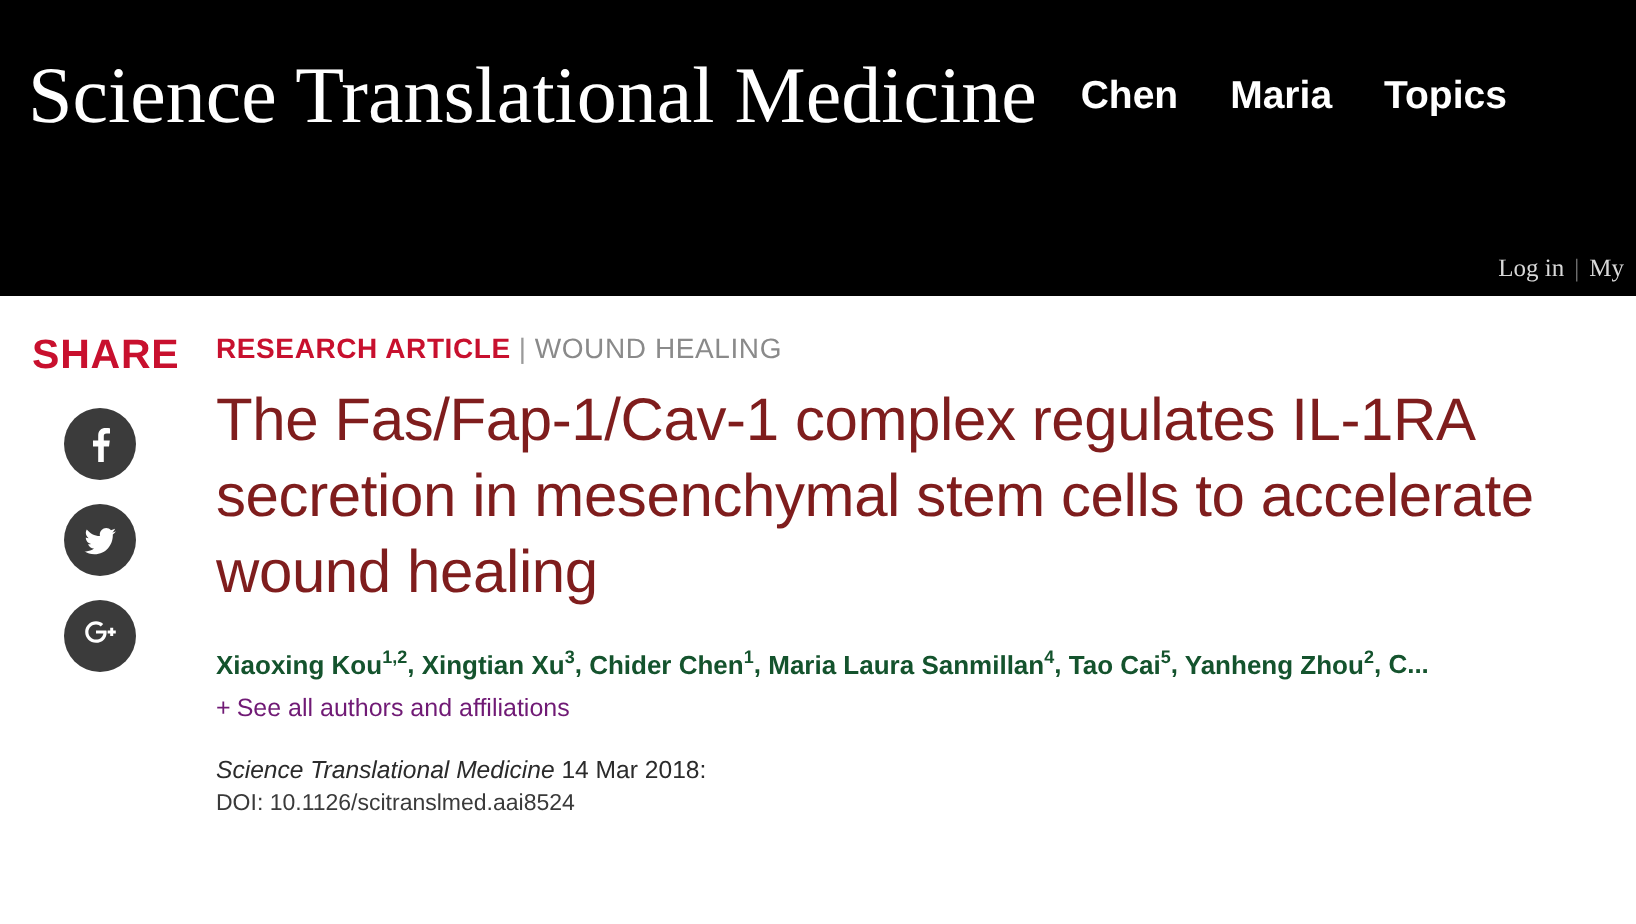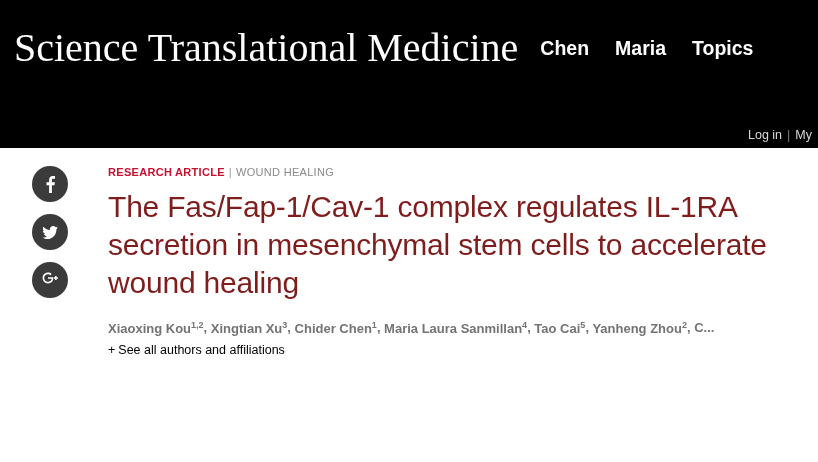--- a/index.html
+++ b/index.html
@@ -57,20 +57,21 @@
     justify-content: flex-end;
     padding: 0 6px 6px 0;
   }
   .utility-links {
     color: #d8d8d8;
     font-size: 12.5px;
     display: flex;
     align-items: center;
     gap: 5px;
     white-space: nowrap;
+    font-family: Liberation Serif, serif;
   }
   .utility-links .sep {
     color: #7a7a7a;
   }
   .utility-links span.link {
     cursor: pointer;
   }
 
   
   .article {
@@ -113,21 +114,21 @@
   .share-btn svg { display: block; }
 
   
   .main-col {
     flex: 1 1 auto;
     padding-right: 12px;
     box-sizing: border-box;
     min-width: 0;
   }
   .kicker {
-    font-size: 11px;
+    font-size: 14px;
     font-weight: bold;
     letter-spacing: 0.3px;
     margin-bottom: 10px;
     white-space: nowrap;
   }
   .kicker .type {
     color: #c8102e;
   }
   .kicker .divider {
     color: #9a9a9a;
@@ -143,34 +144,34 @@
     font-weight: normal;
     color: #7f1d1d;
     font-size: 30px;
     line-height: 1.26;
     margin: 0 0 18px 0;
     letter-spacing: -0.2px;
   }
   .authors {
     font-size: 13px;
     font-weight: bold;
-    color: #737373;
+    color: #14532d;
     line-height: 1.3;
     white-space: nowrap;
     overflow: hidden;
   }
   .authors sup {
     font-size: 9px;
     font-weight: bold;
     vertical-align: super;
   }
   .see-all {
     margin-top: 5px;
     font-size: 12.5px;
-    color: #000000;
+    color: #701a75;
     cursor: pointer;
   }
   .see-all .plus { margin-right: 3px; }
 
   .citation {
     margin-top: 16px;
     font-size: 12.3px;
     color: #2b2b2b;
     line-height: 1.45;
   }
@@ -198,20 +199,21 @@
   <div class="utility-links">
     <span class="link">Log in</span>
     <span class="sep">|</span>
     <span class="link">My</span>
   </div>
 </div>
 
 <div class="article">
 
   <div class="share-rail">
+    <div class="share-label">SHARE</div>
     <div class="share-icons">
 
       <div class="share-btn">
         <span>
           <svg width="20" height="20" viewBox="0 0 20 20" aria-hidden="true">
             <path fill="#ffffff" d="M11.9 19V11.2h2.6l0.4-3h-3V6.3c0-0.9 0.2-1.5 1.5-1.5H15V2.1C14.7 2.1 13.8 2 12.8 2c-2.2 0-3.7 1.3-3.7 3.8v2.4H6.5v3h2.6V19H11.9z"></path>
           </svg>
         </span>
       </div>
 
@@ -244,15 +246,20 @@
 
     <div class="authors">
       <span><span>Xiaoxing Kou</span><sup>1,2</sup></span><span>, </span><span><span>Xingtian Xu</span><sup>3</sup></span><span>, </span><span><span>Chider Chen</span><sup>1</sup></span><span>, </span><span><span>Maria Laura Sanmillan</span><sup>4</sup></span><span>, </span><span><span>Tao Cai</span><sup>5</sup></span><span>, </span><span><span>Yanheng Zhou</span><sup>2</sup></span><span>, </span><span><span>C...</span></span>
     </div>
 
     <div class="see-all">
       <span class="plus">+</span><span>See all authors and affiliations</span>
     </div>
 
     <div class="citation">
+      <div>
+        <span class="jname">Science Translational Medicine</span>
+        <span>14 Mar 2018:</span>
+      </div>
+      <div class="doi">DOI: 10.1126/scitranslmed.aai8524</div>
     </div>
   </div>
 </div>
 
 </body></html>

